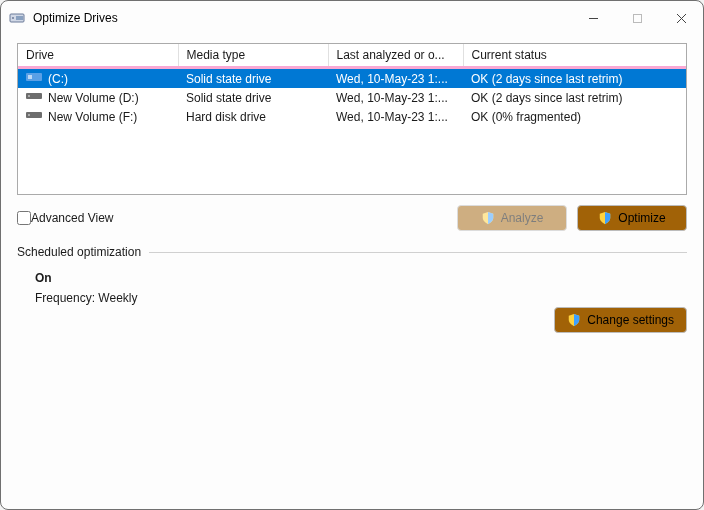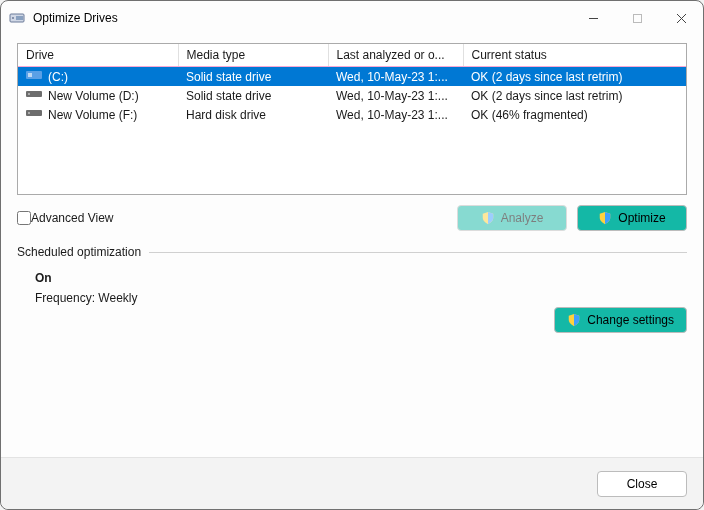--- a/index.html
+++ b/index.html
@@ -12,31 +12,31 @@
     .winbtn { width: 28px; height: 24px; display: flex; align-items: center; justify-content: center; cursor: pointer; }
     .winbtn svg { stroke: #444; }
     .winbtn.max svg { opacity: 0.35; }
     .content { flex: 1; padding: 8px 16px 0 16px; display: flex; flex-direction: column; font-size: 12px; color: #1a1a1a; }
     .desc { line-height: 1.45; margin-bottom: 14px; }
     .section-label { display: flex; align-items: center; margin-bottom: 8px; }
     .section-label .lbl { color: #1a1a1a; padding-right: 8px; }
     .section-label .line { flex: 1; height: 1px; background: #d0d0d0; }
     .tablewrap { border: 1px solid #aaa; height: 152px; background: #fff; }
     table { width: 100%; border-collapse: collapse; table-layout: fixed; }
-    thead th { text-align: left; font-weight: 400; font-size: 12px; padding: 4px 8px; border-right: 1px solid #e0e0e0; border-bottom: 1px solid #f9a8d4; white-space: nowrap; overflow: hidden; text-overflow: ellipsis; }
+    thead th { text-align: left; font-weight: 400; font-size: 12px; padding: 4px 8px; border-right: 1px solid #e0e0e0; border-bottom: 3px solid #f9a8d4; white-space: nowrap; overflow: hidden; text-overflow: ellipsis; }
     thead th:last-child { border-right: none; }
     tbody td { padding: 2px 8px; font-size: 12px; white-space: nowrap; overflow: hidden; text-overflow: ellipsis; }
     tbody tr.selected { background: #0078d4; color: #fff; }
     .drive-cell { display: flex; align-items: center; gap: 6px; }
     .drive-cell svg { flex-shrink: 0; }
     .controls-row { display: flex; align-items: center; margin-top: 10px; margin-bottom: 14px; }
     .controls-row .chk { display: flex; align-items: center; }
     .controls-row .chk input { width: 14px; height: 14px; }
     .controls-row .spacer { flex: 1; }
-    .btn { min-width: 110px; height: 26px; border: 1px solid #bcbcbc; background: #14b8a6; border-radius: 4px; font-size: 12px; display: inline-flex; align-items: center; justify-content: center; gap: 6px; cursor: pointer; padding: 0 12px; }
+    .btn { min-width: 110px; height: 26px; border: 1px solid #bcbcbc; background: #a16207; border-radius: 4px; font-size: 12px; display: inline-flex; align-items: center; justify-content: center; gap: 6px; cursor: pointer; padding: 0 12px; }
     .btn.disabled { opacity: 0.5; cursor: default; }
     .btn .shield { width: 14px; height: 14px; }
     .controls-row .btn { margin-left: 10px; }
     .sched { margin-left: 18px; margin-top: 4px; }
     .sched .on { font-weight: 600; margin-bottom: 6px; }
     .sched .line1 { margin-bottom: 6px; }
     .sched-row { display: flex; align-items: flex-start; flex-direction: column; }
     .sched-row .btn { margin-left: auto; margin-top: 2px; }
     .footer { height: 52px; background: #f3f3f3; border-top: 1px solid #e3e3e3; display: flex; align-items: center; justify-content: flex-end; padding: 0 16px; border-radius: 0 0 8px 8px; }
     .footer .btn { min-width: 90px; background: #fff; }
@@ -127,21 +127,21 @@
                 <div class="drive-cell">
                   <span><svg width="16" height="12" viewBox="0 0 16 12">
                       <rect x="0" y="3" width="16" height="6" rx="1" fill="#6d6d6d"></rect>
                       <circle cx="3" cy="6" r="1" fill="#c0c0c0"></circle>
                     </svg></span>
                   <span>New Volume (F:)</span>
                 </div>
               </td>
               <td>Hard disk drive</td>
               <td>Wed, 10-May-23 1:...</td>
-              <td>OK (46% fragmented)</td>
+              <td>OK (0% fragmented)</td>
             </tr>
           </tbody>
       </table>
     </div>
 
     <div class="controls-row">
       <label class="chk">
         <input type="checkbox" style="">
         <span>Advanced View</span>
       </label>
@@ -175,18 +175,13 @@
       <button class="btn">
         <span class="shield"><svg viewBox="0 0 16 16" width="14" height="14">
               <path d="M8 1 L14 3 V8 C14 12 8 15 8 15 C8 15 2 12 2 8 V3 Z" fill="#ffd23e"></path>
               <path d="M8 1 L14 3 V8 C14 12 8 15 8 15 Z" fill="#3ea0ff"></path>
             </svg></span>
         <span>Change settings</span>
       </button>
     </div>
   </div>
 
-  <div class="footer">
-    <button class="btn">
-      <span>Close</span>
-    </button>
-  </div>
 </div>
 
 </body></html>

